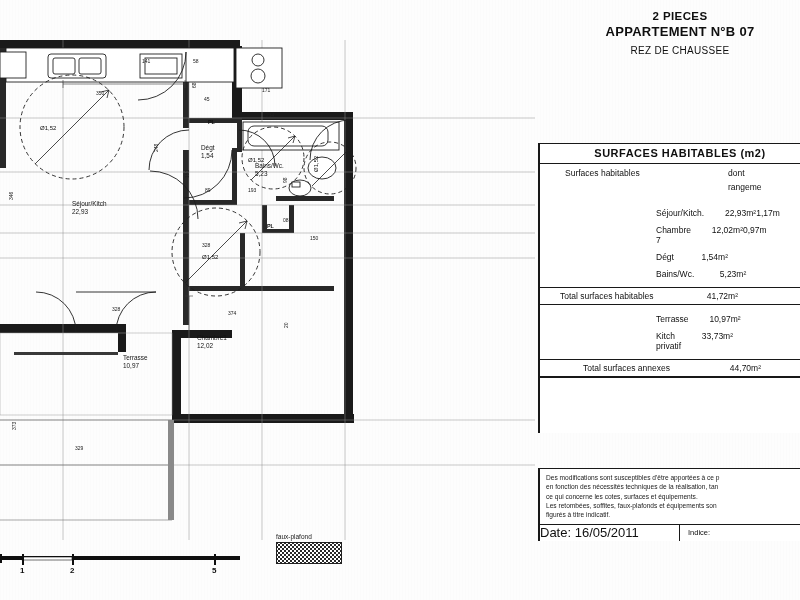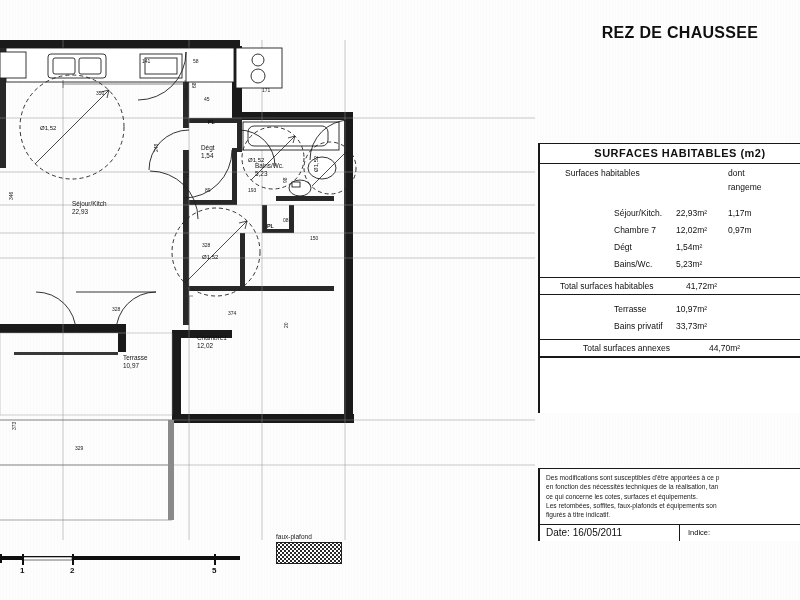--- a/index.html
+++ b/index.html
@@ -18,44 +18,44 @@
       repeating-linear-gradient(90deg, rgba(0,0,0,0.012) 0 1px, rgba(0,0,0,0) 1px 3px);
     opacity:.8;
   }
   
   #title-block{
     position:absolute; left:560px; top:10px; width:240px;
     text-align:center; color:#111;
   }
   #title-block .t1{ font-size:11.5px; font-weight:bold; letter-spacing:.4px; }
   #title-block .t2{ font-size:13px; font-weight:bold; letter-spacing:.3px; margin-top:2px;}
-  #title-block .t3{ font-size:16px; font-weight:bold; letter-spacing:.3px; margin-top:14px;}
+  #title-block .t3{ font-size:10px; font-weight:normal; letter-spacing:.3px; margin-top:6px;}
 
   
   #surfaces-table{
     position:absolute; left:538px; top:143px; width:278px;
     border-left:2px solid #1a1a1a;
     border-top:1.5px solid #1a1a1a;
     background:#fff;
   }
   #surfaces-table .tbl-title{
     border-bottom:1.2px solid #1a1a1a;
     text-align:center; font-size:11px; font-weight:bold;
     letter-spacing:.5px; padding:3px 0 4px 0; color:#111;
     padding-left:4px;
   }
   .srow{ display:flex; align-items:flex-start; font-size:8.5px; color:#111; }
   .srow .c-lbl{ flex:0 0 136px; padding-left:30px; }
-  .srow .c-val{ flex:0 0 52px; text-align:left; }
+  .srow .c-val{ flex:0 0 52px; text-align:right; }
   .srow .c-dont{ flex:1 1 auto; text-align:left; }
 
   .srow.head{ padding-top:4px; }
   .srow.head .c-lbl{ padding-left:25px; }
   .srow.item{ padding:4px 0 3px 0; }
-  .srow.item .c-lbl{ padding-left:74px; }
+  .srow.item .c-lbl{ padding-left:116px; }
   .srow.total{
     border-top:1.2px solid #1a1a1a;
     border-bottom:1.2px solid #1a1a1a;
     padding:3px 0 3px 0;
   }
   .srow.total .c-lbl{ padding-left:20px; }
   .spacer-sm{ height:5px; }
   .spacer-lg{ height:12px; }
   #surfaces-table .tbl-foot{
     border-top:1.2px solid #1a1a1a; height:56px;
@@ -71,21 +71,21 @@
   #notes-block .note-lines{ padding:4px 4px 4px 6px; }
   #notes-block .note-lines div{
     font-size:6.6px; color:#1b1b1b; line-height:1.42; white-space:nowrap;
     overflow:hidden;
   }
   #notes-block .date-row{
     border-top:1.2px solid #1a1a1a; display:flex; height:17px; align-items:center;
   }
   #notes-block .date-cell{
     flex:0 0 140px; border-right:1.5px solid #1a1a1a; height:100%;
-    display:flex; align-items:center; padding-left:6px; font-size:10px; color:#111;
+    display:flex; align-items:center; padding-left:0; font-size:13px; color:#111;
   }
   #notes-block .idx-cell{
     flex:1 1 auto; display:flex; align-items:center; padding-left:8px;
     font-size:7.5px; color:#111;
   }
 
   
   #floor-plan{ position:absolute; left:0; top:0; width:535px; height:600px; }
   #floor-plan svg{ display:block; }
 
@@ -327,20 +327,22 @@
     <text x="212" y="25" style="font-size:8px;font-weight:bold;fill:#111;font-family:'Liberation Sans',sans-serif;">5</text>
   </svg>
 </div>
 
 <div id="legend-fauxplafond">
   <div class="lg-label">faux-plafond</div>
   <div class="lg-swatch"></div>
 </div>
 
 <div id="title-block">
+  <div class="t1">2 PIECES</div>
+  <div class="t2">APPARTEMENT N°B 07</div>
   <div class="t3">REZ DE CHAUSSEE</div>
 </div>
 
 <div id="surfaces-table">
   <div class="tbl-title">SURFACES HABITABLES (m2)</div>
 
   <div class="srow head">
     <div class="c-lbl">Surfaces habitables</div>
     <div class="c-val"></div>
     <div class="c-dont">dont</div>
@@ -383,21 +385,21 @@
   </div>
 
   <div class="spacer-sm"></div>
 
   <div class="srow item">
     <div class="c-lbl">Terrasse</div>
     <div class="c-val">10,97m²</div>
     <div class="c-dont"></div>
   </div>
   <div class="srow item">
-    <div class="c-lbl">Bains privatif</div>
+    <div class="c-lbl">Kitch privatif</div>
     <div class="c-val">33,73m²</div>
     <div class="c-dont"></div>
   </div>
 
   <div class="spacer-sm"></div>
 
   <div class="srow total">
     <div class="c-lbl" style="flex:0 0 146px;margin-left:23px;">Total surfaces annexes</div>
     <div class="c-val">44,70m²</div>
     <div class="c-dont"></div>

